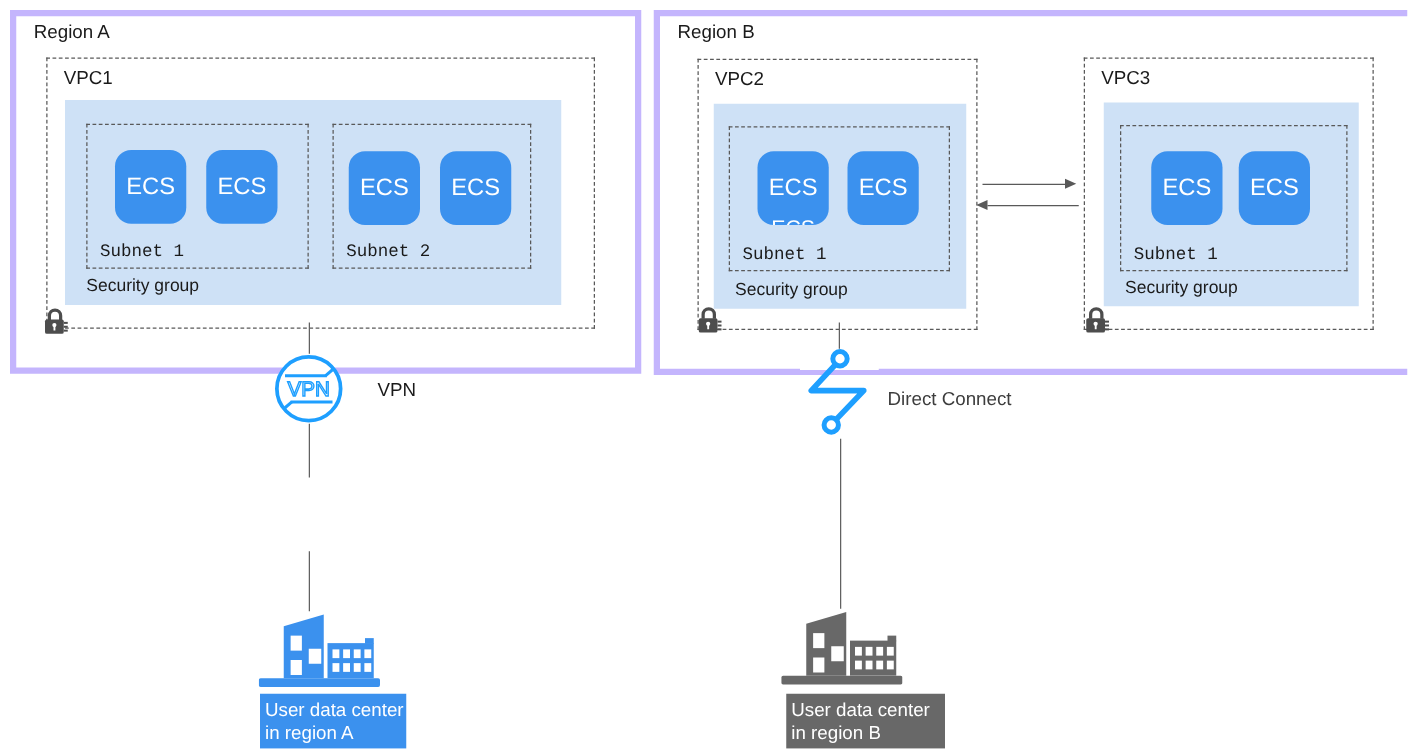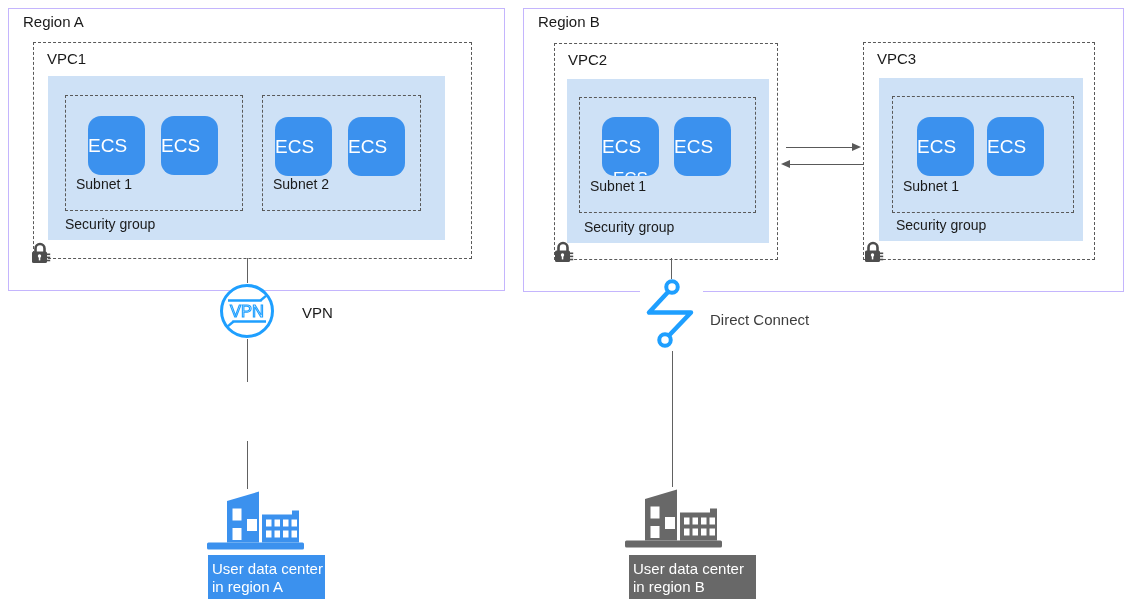--- a/index.html
+++ b/index.html
@@ -1,20 +1,20 @@
 <!DOCTYPE html>
 <html style="--ecs-blue: #3B91EE; --security-group-fill: #CEE1F6; --icon-blue: #1E9FFF; --datacenter-gray: #686868; --line-gray: #616161; --lock-gray: #4D4D4D;"><head>
 <meta charset="utf-8">
 <style>
   html,body{margin:0;padding:0;background:#fff;}
   .canvas{position:relative;width:1126px;height:599px;background:#fff;overflow:hidden;
           font-family:"Liberation Sans",sans-serif;color:#1a1a1a;}
 
   
-  .region{position:absolute;border:1px solid #c4b5fd;background:transparent;}
+  .region{position:absolute;border:5px solid #c4b5fd;background:transparent;}
   .region-a{left:8px;top:8px;width:495px;height:281px;}
   .region-b{left:523px;top:8px;width:599px;height:282px;}
   .region-label{position:absolute;left:14px;top:4px;font-size:15px;}
 
   
   .vpc{position:absolute;border:1px dashed #595959;}
   .vpc1{left:24px;top:33px;width:437px;height:215px;}
   .vpc2{left:30px;top:34px;width:222px;height:215px;}
   .vpc3{left:339px;top:33px;width:230px;height:216px;}
   .vpc-label{position:absolute;left:13px;top:7px;font-size:15px;}
@@ -25,26 +25,26 @@
   .sg2{left:12px;top:35px;width:202px;height:164px;}
   .sg3{left:15px;top:35px;width:204px;height:163px;}
   .sg-label{position:absolute;left:17px;bottom:8px;font-size:14px;margin-top:48px;}
 
   
   .subnet{position:absolute;border:1px dashed #595959;}
   .subnet-a1{left:17px;top:19px;width:176px;height:114px;}
   .subnet-a2{left:214px;top:19px;width:157px;height:114px;}
   .subnet-b1{left:12px;top:18px;width:175px;height:114px;}
   .subnet-c1{left:13px;top:18px;width:180px;height:115px;}
-  .subnet-label{position:absolute;left:10px;bottom:18px;font-size:14px;}
+  .subnet-label{position:absolute;left:10px;bottom:4px;font-size:14px;font-family:Liberation Mono, monospace;}
 
   
   .ecs{position:absolute;width:57px;height:59px;border-radius:13px;
        background:var(--ecs-blue,#3B91EE);color:#fff;display:flex;align-items:center;
-       font-size:19px;overflow:hidden;}
+       justify-content:center;font-size:19px;overflow:hidden;}
   .p1{left:22px;top:20px;} .p2{left:95px;top:20px;}
   .q1{left:12px;top:21px;} .q2{left:85px;top:21px;}
   .r1{left:22px;top:19px;} .r2{left:94px;top:19px;}
   .s1{left:24px;top:20px;} .s2{left:94px;top:20px;}
   .ecs-ghost{position:absolute;left:11px;bottom:-13px;font-size:17px;color:#fff;}
 
   
   .lock{position:absolute;width:24px;height:24px;z-index:3;}
   .lock-a{left:19px;top:232px;}
   .lock-b1{left:27px;top:231px;}

